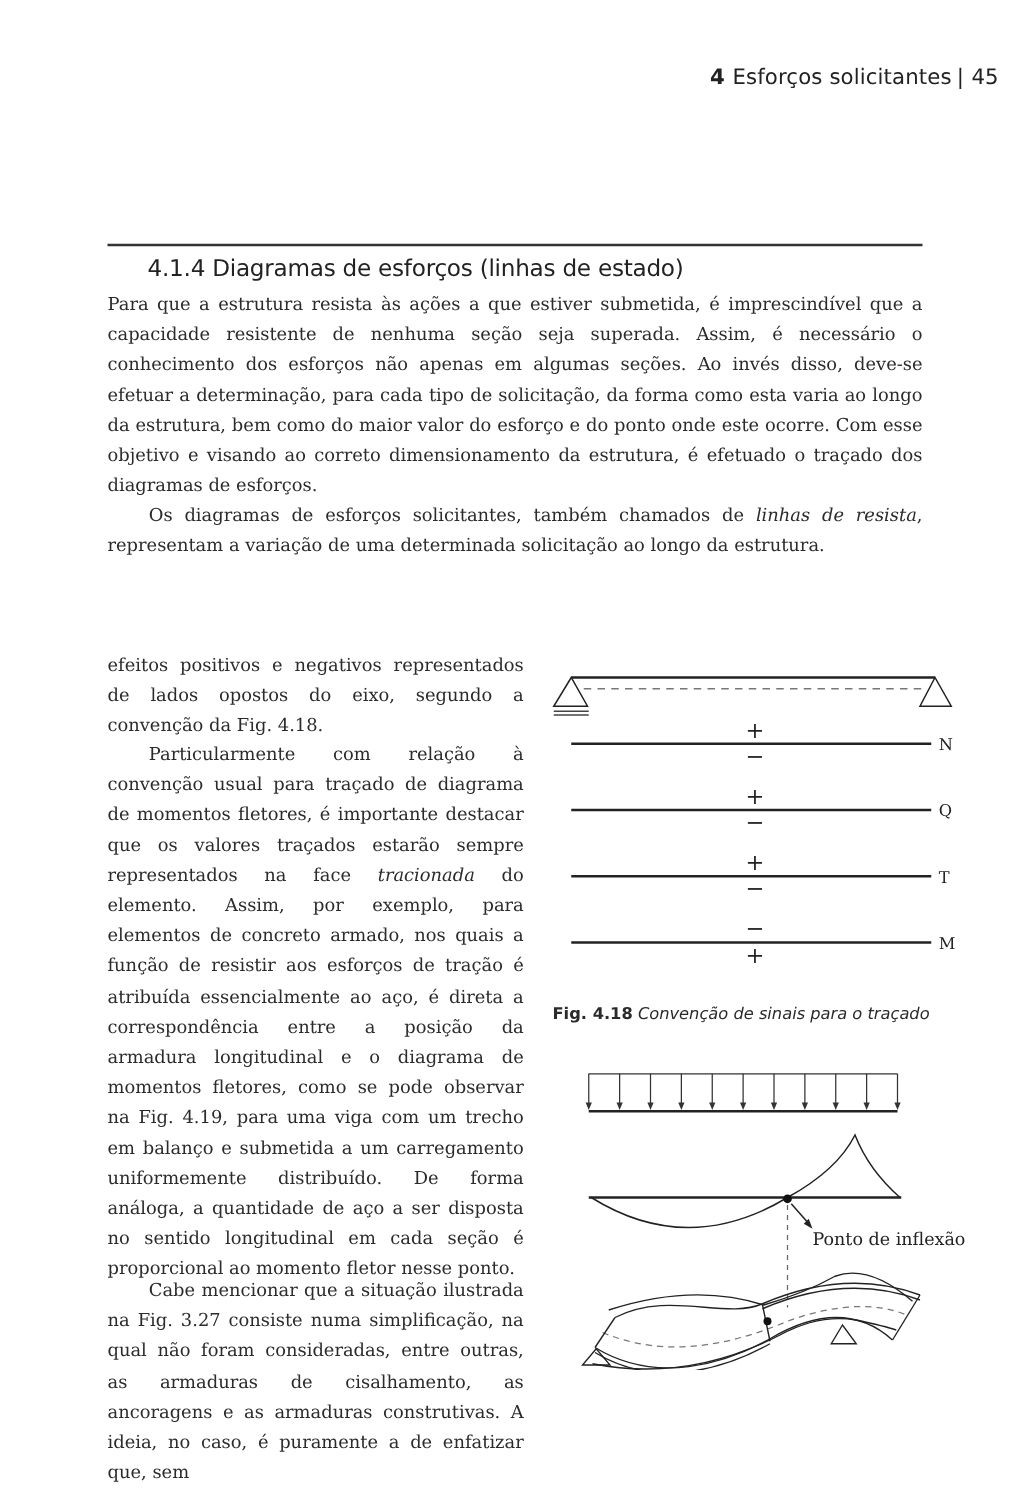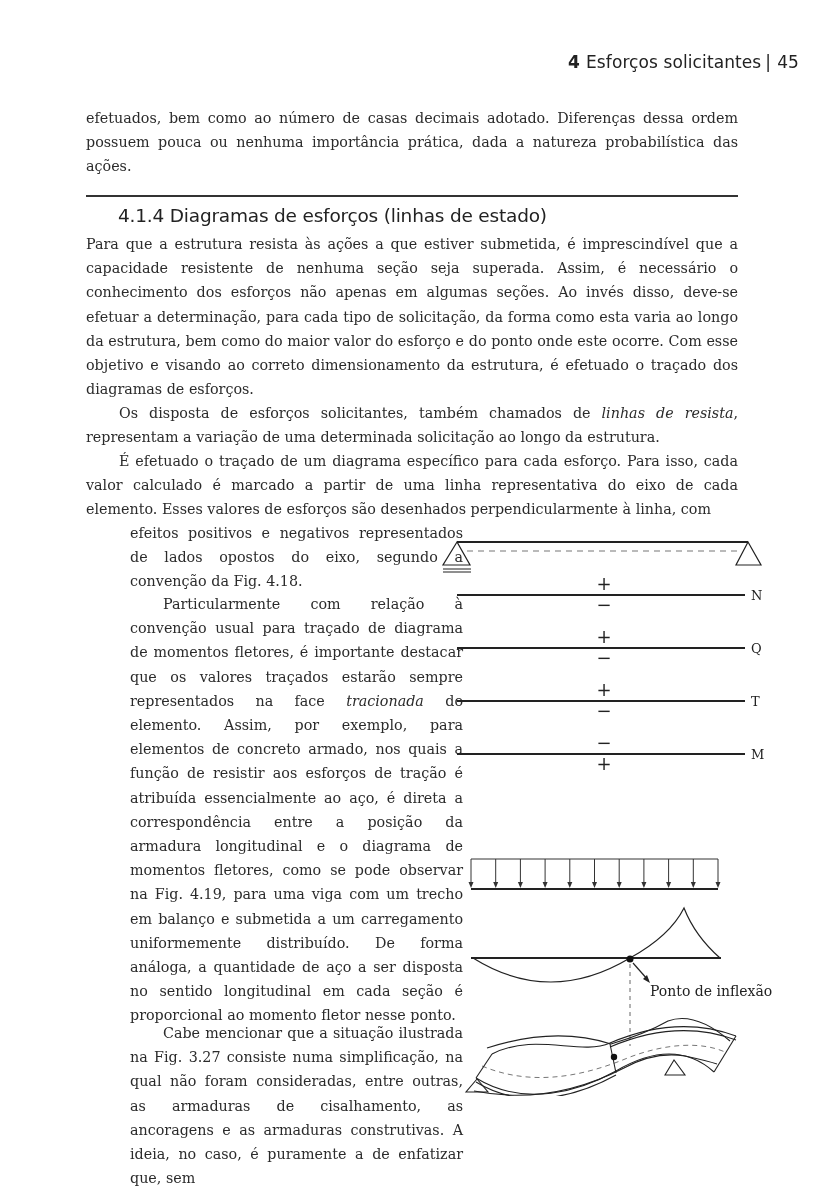--- a/index.html
+++ b/index.html
@@ -12,21 +12,21 @@
       letter-spacing: 0.1px;
     }
     .running-head .chap { font-weight: bold; margin-right: 6px; }
     .running-head .sep { margin: 0 6px 0 4px; }
 
     .body-text {
       font-family: "DejaVu Serif", serif; font-size: 14.3px; line-height: 24.2px;
       color: #2b2b2b; text-align: justify; margin: 0;
     }
     .full { position: absolute; left: 86px; width: 652px; }
-    .col  { position: absolute; left: 86px; width: 333px; margin-left: 44px; }
+    .col  { position: absolute; left: 86px; width: 333px; }
     .indent { text-indent: 33px; }
     em.it { font-style: italic; }
 
     .rule { position: absolute; left: 86px; width: 652px; top: 189px; height: 2px; background: #333; }
 
     .section-title {
       position: absolute; left: 118px; top: 199px;
       font-family: "DejaVu Sans", sans-serif; font-size: 18.5px; color: #222;
       letter-spacing: -0.2px;
       text-align: right;
@@ -44,34 +44,32 @@
   </style>
 </head>
 <body>
 
 <div class="page">
 
   <div class="running-head">
     <span class="chap">4</span><span>Esforços solicitantes</span><span class="sep">|</span><span>45</span>
   </div>
 
-  <p class="body-text full" style="top:100px;">efetuados, bem como ao número de casas decimais adotado. Diferenças dessa ordem possuem pouca ou nenhuma importância prática, dada a natureza probabilística das ações.</p>
 
   <div class="rule"></div>
 
   <div class="section-title">
     <span>4.1.4</span>
     <span>Diagramas de esforços (linhas de estado)</span>
   </div>
 
   <p class="body-text full" style="top:226px;">Para que a estrutura resista às ações a que estiver submetida, é imprescindível que a capacidade resistente de nenhuma seção seja superada. Assim, é necessário o conhecimento dos esforços não apenas em algumas seções. Ao invés disso, deve-se efetuar a determinação, para cada tipo de solicitação, da forma como esta varia ao longo da estrutura, bem como do maior valor do esforço e do ponto onde este ocorre. Com esse objetivo e visando ao correto dimensionamento da estrutura, é efetuado o traçado dos diagramas de esforços.</p>
 
-  <p class="body-text full indent" style="top:395px;"><span>Os disposta de esforços solicitantes, também chamados de </span><em class="it">linhas de resista</em><span>, representam a variação de uma determinada solicitação ao longo da estrutura.</span></p>
+  <p class="body-text full indent" style="top:395px;"><span>Os diagramas de esforços solicitantes, também chamados de </span><em class="it">linhas de resista</em><span>, representam a variação de uma determinada solicitação ao longo da estrutura.</span></p>
 
-  <p class="body-text full indent" style="top:443px;">É efetuado o traçado de um diagrama específico para cada esforço. Para isso, cada valor calculado é marcado a partir de uma linha representativa do eixo de cada elemento. Esses valores de esforços são desenhados perpendicularmente à linha, com</p>
 
   <p class="body-text col" style="top:515px;">efeitos positivos e negativos representados de lados opostos do eixo, segundo a convenção da Fig. 4.18.</p>
 
   <p class="body-text col indent" style="top:586px;"><span>Particularmente com relação à convenção usual para traçado de diagrama de momentos fletores, é importante destacar que os valores traçados estarão sempre representados na face </span><em class="it">tracionada</em><span> do elemento. Assim, por exemplo, para elementos de concreto armado, nos quais a função de resistir aos esforços de tração é atribuída essencialmente ao aço, é direta a correspondência entre a posição da armadura longitudinal e o diagrama de momentos fletores, como se pode observar na Fig. 4.19, para uma viga com um trecho em balanço e submetida a um carregamento uniformemente distribuído. De forma análoga, a quantidade de aço a ser disposta no sentido longitudinal em cada seção é proporcional ao momento fletor nesse ponto.</span></p>
 
   <p class="body-text col indent" style="top:1015px;">Cabe mencionar que a situação ilustrada na Fig. 3.27 consiste numa simplificação, na qual não foram consideradas, entre outras, as armaduras de cisalhamento, as ancoragens e as armaduras construtivas. A ideia, no caso, é puramente a de enfatizar que, sem</p>
 
   <svg class="figure" style="left:440px; top:525px;" width="340" height="250" viewBox="0 0 340 250">
     <g>
       <line x1="17" y1="11" x2="308" y2="11" stroke="#222" stroke-width="2"></line>
@@ -101,20 +99,24 @@
           <text x="311" y="175" font-size="13" fill="#222">T</text>
         </g>
         <g>
           <line x1="17" x2="305" y1="223" y2="223" stroke="#222" stroke-width="2"></line>
           <text x="164" y="218" text-anchor="middle" font-size="18" fill="#222">−</text>
           <text x="164" y="239" text-anchor="middle" font-size="18" fill="#222">+</text>
           <text x="311" y="228" font-size="13" fill="#222">M</text>
         </g>
       </g>
   </svg>
+  <div class="fig-caption" style="left:442px; top:797px; width:340px;">
+    <span class="fig-num">Fig. 4.18</span>
+    <span class="fig-text">Convenção de sinais para o traçado</span>
+  </div>
 
   <svg class="figure" style="left:440px; top:840px;" width="340" height="250" viewBox="0 0 340 250">
     <g id="load-arrows">
       <line x1="31" y1="13" x2="278" y2="13" stroke="#333" stroke-width="1"></line>
       <line x1="31" y1="43" x2="278" y2="43" stroke="#222" stroke-width="2"></line>
     <line x1="31" x2="31" y1="13" y2="38" stroke="#333" stroke-width="1"></line>
         <polygon points="28.5,36 33.5,36 31,42" fill="#333"></polygon>
         <line x1="55.7" x2="55.7" y1="13" y2="38" stroke="#333" stroke-width="1"></line>
         <polygon points="53.2,36 58.2,36 55.7,42" fill="#333"></polygon>
         <line x1="80.4" x2="80.4" y1="13" y2="38" stroke="#333" stroke-width="1"></line>

